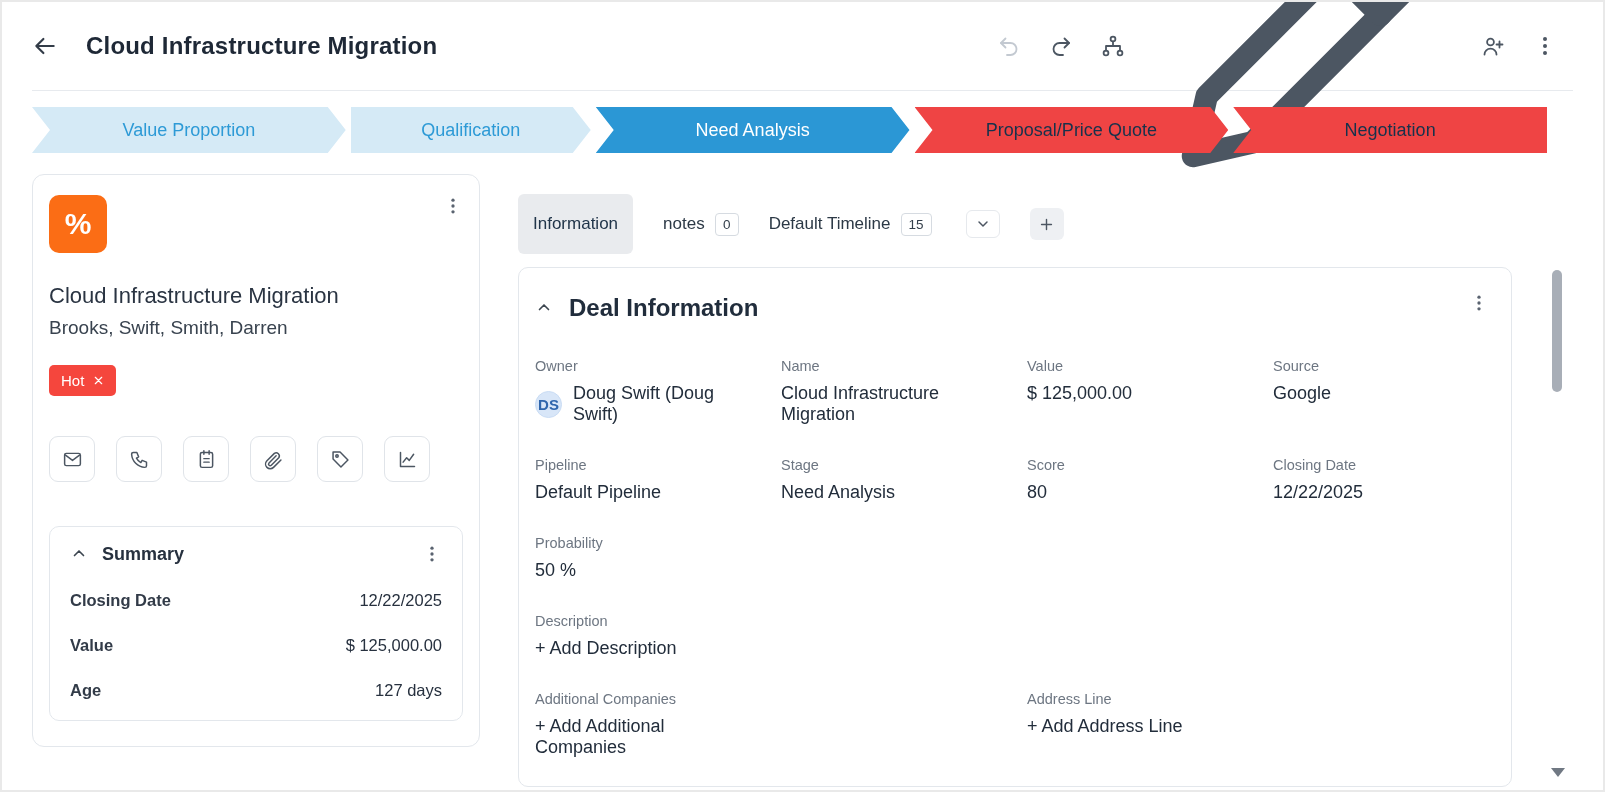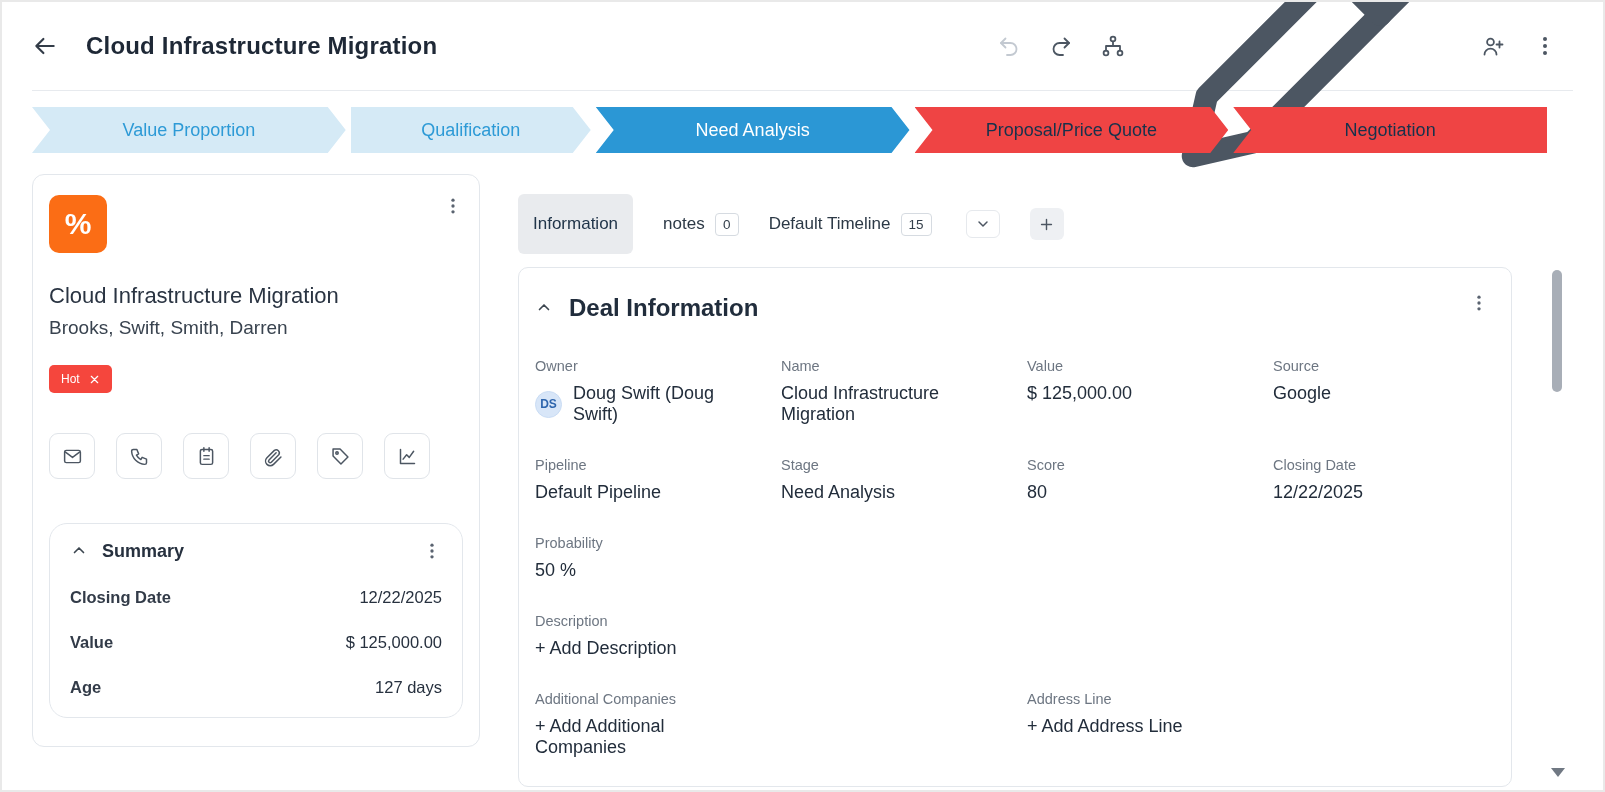--- a/index.html
+++ b/index.html
@@ -37,29 +37,29 @@
   .deal-card { position:absolute; left:30px; top:172px; width:448px; height:573px;
                border:1px solid #e3e7ec; border-radius:12px; background:#fff;
                padding:20px 16px; overflow:hidden; }
   .card-top { display:flex; justify-content:space-between; align-items:flex-start; }
   .deal-icon { width:58px; height:58px; background:#fb6d15; border-radius:10px; color:#fff;
                font-size:30px; font-weight:700; display:flex; align-items:center; justify-content:center; }
   .kebab { width:20px; height:22px; color:#5a6370; cursor:pointer; }
   .deal-title { margin-top:30px; font-size:22px; color:#2a3442; }
   .deal-contacts { margin-top:8px; font-size:19px; color:#39434f; }
   .hot-badge { margin-top:26px; display:inline-flex; align-items:center; gap:9px;
-               background:#f5463d; color:#fff; font-size:12px; padding:7px 12px; border-radius:5px; cursor:pointer; }
+               background:#f5463d; color:#fff; font-size:15px; padding:7px 12px; border-radius:5px; cursor:pointer; }
   .hot-x { width:11px; height:11px; color:#fff; cursor:pointer; }
   .action-row { margin-top:40px; display:flex; gap:21px; }
   .action-btn { width:46px; height:46px; border:1px solid #e0e4e9; border-radius:9px; background:#fff;
                 display:flex; align-items:center; justify-content:center; color:#4a545f; cursor:pointer; }
   .action-btn .icn { width:21px; height:21px; }
   .action-btn.muted { color:#b7bec7; }
 
-  .summary { margin-top:44px; border:1px solid #e3e7ec; border-radius:18px; padding:16px 20px 20px; }
+  .summary { margin-top:44px; border:1px solid #e3e7ec; border-radius:10px; padding:16px 20px 20px; }
   .sum-head { display:flex; align-items:center; gap:14px; }
   .chev { width:18px; height:18px; color:#3c4650; cursor:pointer; }
   .sum-title { font-size:18px; font-weight:700; color:#27313f; flex:1; }
   .sum-row { display:flex; justify-content:space-between; margin-top:26px; font-size:16.5px; }
   .sum-label { color:#323b48; font-weight:700; }
   .sum-value { color:#27313f; }
 
   
   .detail { position:absolute; left:500px; top:172px; width:1040px; height:618px; }
   .tabs-row { display:flex; align-items:center; gap:30px; padding:20px 0 0 16px; }
@@ -79,21 +79,21 @@
   .info-head { display:flex; align-items:center; gap:16px; position:relative; }
   .info-title { font-size:24px; font-weight:700; color:#212d3c; flex:1; }
   .info-kebab { position:absolute; right:6px; top:-2px; }
 
   .fields-grid { margin-top:36px; display:grid; grid-template-columns:1fr 1fr 1fr 1fr;
                  column-gap:24px; row-gap:32px; }
   .field-label { font-size:14.5px; color:#6d7682; }
   .field-value { margin-top:9px; font-size:18px; color:#222d3b; display:flex; align-items:center; gap:11px; }
   .field-value.link { cursor:pointer; }
   .avatar { width:27px; height:27px; border-radius:50%; background:#d8e6f8; color:#2f66ad;
-            font-size:12px; font-weight:700; display:flex; align-items:center; justify-content:center;
+            font-size:15px; font-weight:700; display:flex; align-items:center; justify-content:center;
             border:1px solid #c9dcf4; flex:0 0 27px; }
   .c1 { grid-column:1; }
   .c3 { grid-column:3; }
 
   
   .scroll-thumb { position:absolute; left:1550px; top:268px; width:10px; height:122px;
                   background:#a8aeb7; border-radius:5px; cursor:pointer; }
   .scroll-arrow { position:absolute; left:1549px; top:766px; width:0; height:0; cursor:pointer;
                   border-left:7px solid transparent; border-right:7px solid transparent;
                   border-top:9px solid #707883; }

